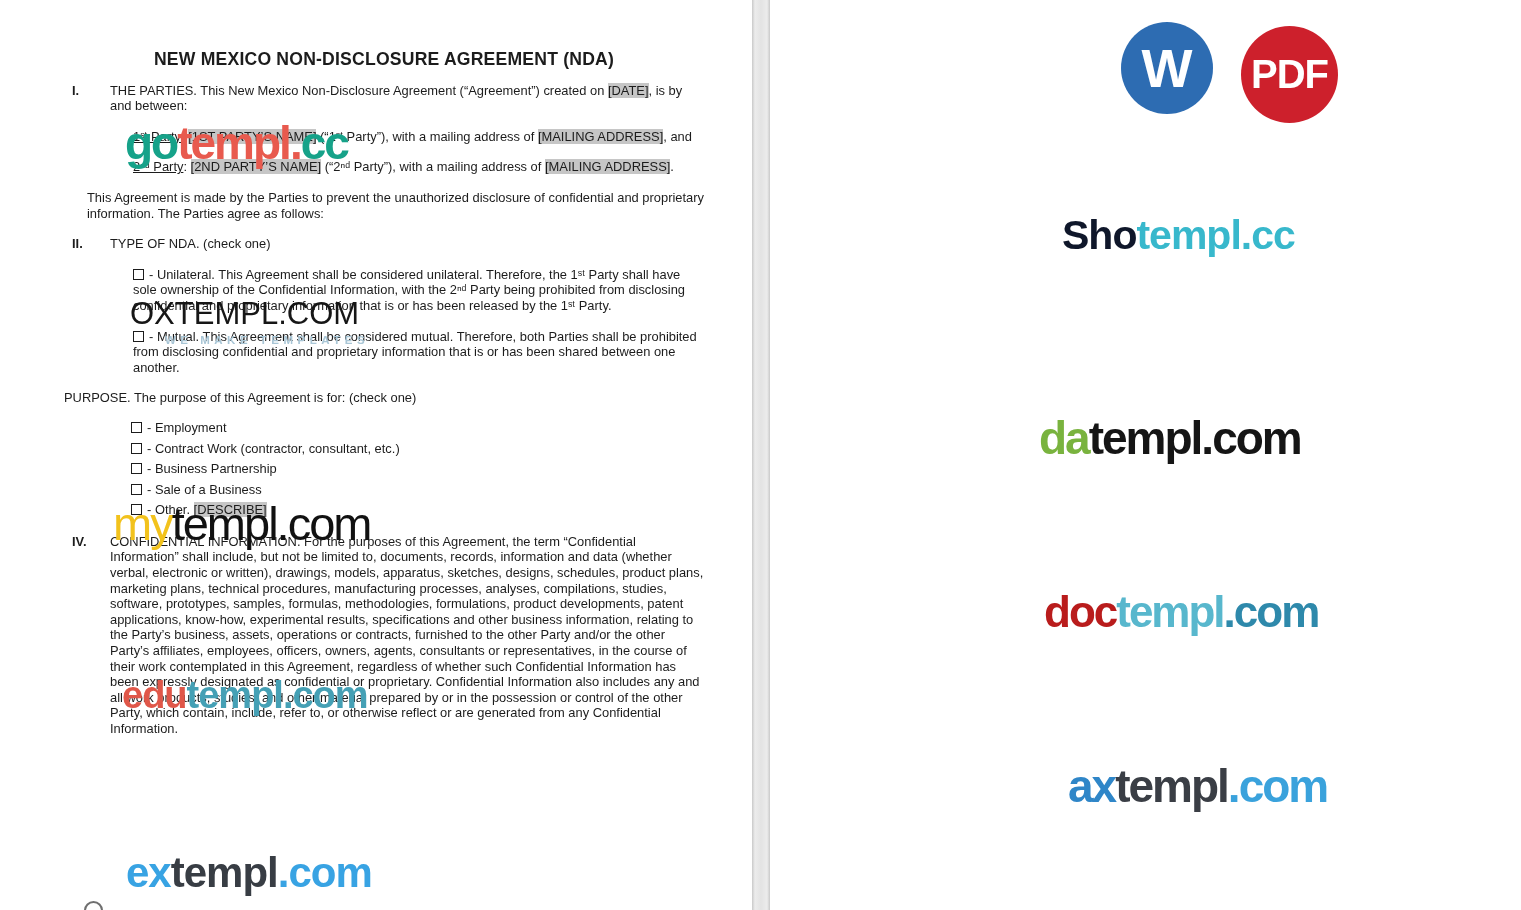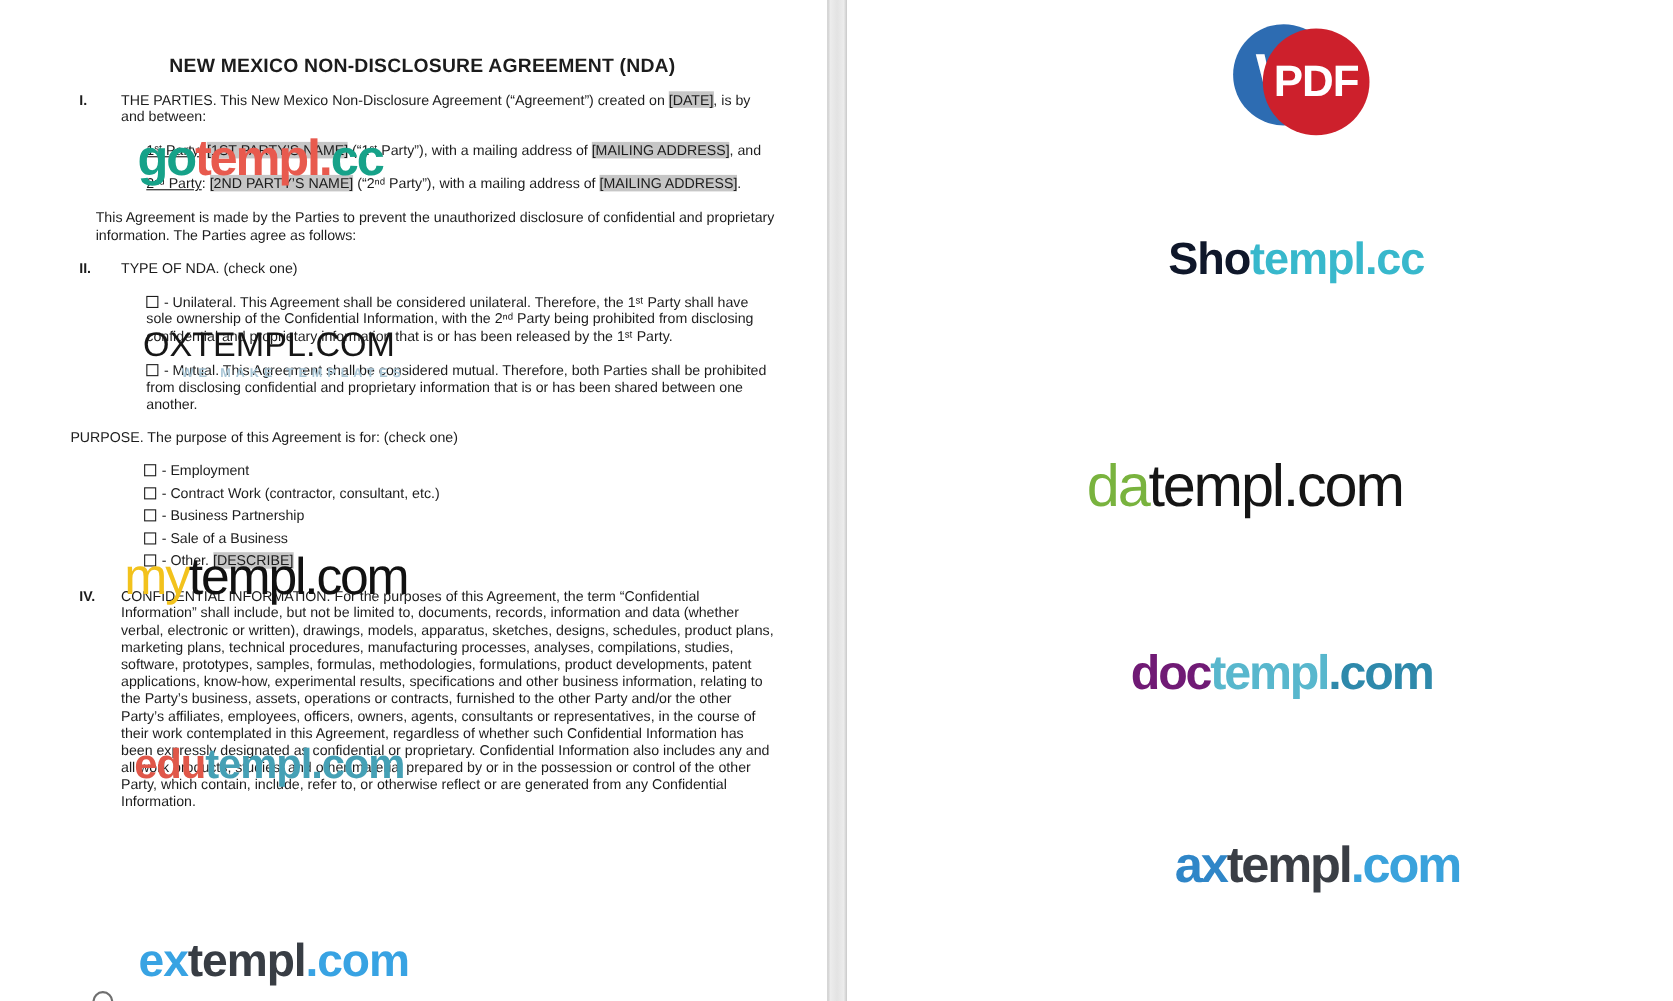--- a/index.html
+++ b/index.html
@@ -38,30 +38,30 @@
   .wm-oxtempl .big{font-size:31px;font-weight:400;letter-spacing:0;}
   .wm-oxtempl .sub{font-size:11.5px;font-weight:700;letter-spacing:4.5px;color:#a9c6d6;margin-top:2px;padding-left:35px;}
   .wm-mytempl{left:113px;top:496px;font-size:47px;font-weight:400;letter-spacing:-2px;}
   .wm-mytempl .c1{color:#f2c21c;} .wm-mytempl .c2{color:#111111;}
   .wm-edutempl{left:122px;top:674px;font-size:38px;font-weight:800;letter-spacing:-1px;}
   .wm-edutempl .c1{color:#e05749;} .wm-edutempl .c2{color:#45a0b5;} .wm-edutempl .c3{color:#45a0b5;}
   .wm-extempl{left:126px;top:849px;font-size:42px;font-weight:800;letter-spacing:-1px;}
   .wm-extempl .c1{color:#38a3e3;} .wm-extempl .c2{color:#383d44;} .wm-extempl .c3{color:#38a3e3;}
   .wm-shotempl{left:1062px;top:212px;font-size:41px;font-weight:800;letter-spacing:-1px;}
   .wm-shotempl .c1{color:#0f172a;} .wm-shotempl .c2{color:#38b8cc;} .wm-shotempl .c3{color:#38b8cc;}
-  .wm-datempl{left:988px;top:411px;font-size:54px;font-weight:400;letter-spacing:-2px;}
+  .wm-datempl{left:1039px;top:411px;font-size:46px;font-weight:700;letter-spacing:-2px;}
   .wm-datempl .c1{color:#79b33e;} .wm-datempl .c2{color:#151515;}
   .wm-doctempl{left:1028px;top:587px;font-size:44px;font-weight:800;letter-spacing:-2px;}
-  .wm-doctempl .c1{color:#701a75;} .wm-doctempl .c2{color:#58b7cd;} .wm-doctempl .c3{color:#2e89ab;}
+  .wm-doctempl .c1{color:#b91c1c;margin-left:16px;} .wm-doctempl .c2{color:#58b7cd;} .wm-doctempl .c3{color:#2e89ab;}
   .wm-axtempl{left:1068px;top:759px;font-size:46px;font-weight:800;letter-spacing:-2px;text-align:center;}
   .wm-axtempl .c1{color:#2f86c8;} .wm-axtempl .c2{color:#3a3e45;} .wm-axtempl .c3{color:#3aa2dc;}
   
   .fmticon{position:absolute;border-radius:50%;color:#fff;display:flex;align-items:center;justify-content:center;font-weight:800;}
   .icon-word{left:1121px;top:22px;width:92px;height:92px;background:#2d6cb2;font-size:54px;}
-  .icon-pdf{left:1148px;top:26px;width:97px;height:97px;background:#cd202c;font-size:40px;letter-spacing:-1px;}
+  .icon-pdf{left:1241px;top:26px;width:97px;height:97px;background:#cd202c;font-size:40px;letter-spacing:-1px;}
   
   .footglyph{position:absolute;width:15px;height:15px;border-radius:50%;border:2px solid #6f6f6f;background:#fff;}
   .fg-left{left:84px;top:901px;}
 </style>
 </head>
 <body>
 
 <div class="page page-left">
   <div class="content content-left">
 

